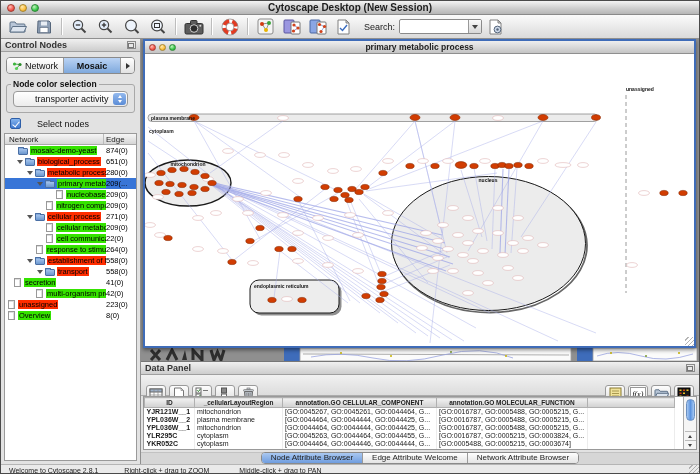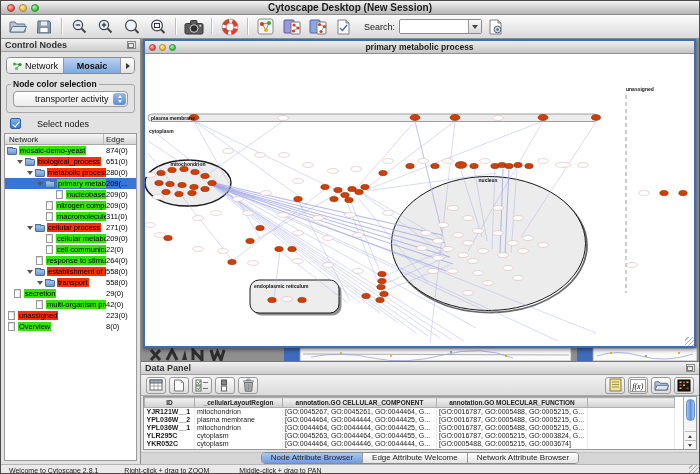--- a/index.html
+++ b/index.html
@@ -71,21 +71,21 @@
   .canvas{flex:1;position:relative;background:#fff;overflow:hidden}
   .resize-grip{position:absolute;right:0;bottom:0;width:9px;height:9px;background:repeating-linear-gradient(135deg,transparent 0 2px,#b5b5b5 2px 3px)}
   .edge{stroke:#a6ace8;stroke-width:.8;opacity:.55}
   .edge.bundle{stroke:#9aa2e6;stroke-width:1.1;opacity:.7}
   .pill{fill:#fff;stroke:#dba8a8;stroke-width:.5}
   .onode{fill:#d13d02;stroke:#8a2800;stroke-width:.6}
   .rlab{font-size:5px;font-weight:bold;fill:#111;font-family:"Liberation Sans",sans-serif}
   .mid{text-anchor:middle}
   
   .data-panel{height:91px;background:#e2e2e2;display:flex;flex-direction:column;border-top:1px solid #777}
-  .dp-toolbar{height:21px;display:flex;align-items:center;padding:0 5px;gap:3px;background:linear-gradient(#f1f1f1,#dcdcdc);border-bottom:1px solid #ababab;flex:none}
+  .dp-toolbar{height:21px;display:flex;align-items:flex-start;padding:10px 5px;gap:3px;background:linear-gradient(#f1f1f1,#dcdcdc);border-bottom:1px solid #ababab;flex:none}
   .dp-btn{width:20px;height:17px;border:1px solid #9a9a9a;border-radius:3px;background:linear-gradient(#fdfdfd,#dedede);display:flex;align-items:center;justify-content:center}
   .dp-spacer{flex:1}
   .dp-table-wrap{flex:1;background:#fff;border:1px solid #999;margin:0 2px 2px;position:relative;overflow:hidden}
   table.dp{border-collapse:collapse;table-layout:fixed;width:530px;font-size:7px}
   table.dp col.c0{width:50px}table.dp col.c1{width:88px}table.dp col.c2{width:154px}table.dp col.c3{width:151px}table.dp col.c4{width:87px}
   table.dp th{height:10px;background:linear-gradient(#f2f2f2,#d0d0d0);border:1px solid #b0b0b0;font-weight:bold;font-size:6.5px;text-align:center;padding:0;overflow:hidden;white-space:nowrap;color:#222}
   table.dp td{height:8px;border-right:1px solid #ececec;padding:0 2px;white-space:nowrap;overflow:hidden;color:#1a1a1a}
   table.dp td.id{font-weight:bold}
   .vscroll{position:absolute;right:0;top:0;bottom:0;width:13px;border-left:1px solid #aaa;background:#f5f5f5;display:flex;flex-direction:column;align-items:center}
   .vthumb{margin-top:2px;width:9px;height:22px;border-radius:5px;background:linear-gradient(90deg,#a6c8f2,#5b93e0 50%,#a6c8f2);border:1px solid #6a8fc0}
@@ -277,21 +277,21 @@
       <div class="checkbox-row">
         <span class="mac-checkbox"></span>
         <span>Select nodes</span>
       </div>
       <div class="tree">
         <div class="tree-header">
           <span class="th-network">Network</span>
           <span class="th-nodes">Edge</span>
         </div>
         <div id="tree-rows">
-            <div class="tree-row" style="padding-left: 2px;">
+            <div class="tree-row" style="padding-left: 13px;">
               <span class="icn-folder"></span>
               <span class="tree-label-wrap"><span class="tree-label bg-green">mosaic-demo-yeast</span></span>
               <span class="tree-count">874(0)</span>
             </div>
             <div class="tree-row" style="padding-left: 12px;">
               <span class="expander"></span>
               <span class="icn-folder"></span>
               <span class="tree-label-wrap"><span class="tree-label bg-red">biological_process</span></span>
               <span class="tree-count">651(0)</span>
             </div>
@@ -312,26 +312,20 @@
               <span class="icn-file"></span>
               <span class="tree-label-wrap"><span class="tree-label bg-green">nucleobase-</span></span>
               <span class="tree-count">209(0)</span>
             </div>
             <div class="tree-row" style="padding-left: 32px;">
               <span class="exp-spacer"></span>
               <span class="icn-file"></span>
               <span class="tree-label-wrap"><span class="tree-label bg-green">nitrogen compo</span></span>
               <span class="tree-count">209(0)</span>
             </div>
-            <div class="tree-row" style="padding-left: 32px;">
-              <span class="exp-spacer"></span>
-              <span class="icn-file"></span>
-              <span class="tree-label-wrap"><span class="tree-label bg-green">macromolecule</span></span>
-              <span class="tree-count">311(0)</span>
-            </div>
             <div class="tree-row" style="padding-left: 22px;">
               <span class="expander"></span>
               <span class="icn-folder"></span>
               <span class="tree-label-wrap"><span class="tree-label bg-red">cellular process</span></span>
               <span class="tree-count">271(0)</span>
             </div>
             <div class="tree-row" style="padding-left: 32px;">
               <span class="exp-spacer"></span>
               <span class="icn-file"></span>
               <span class="tree-label-wrap"><span class="tree-label bg-green">cellular metabo</span></span>
@@ -358,21 +352,21 @@
             <div class="tree-row" style="padding-left: 32px;">
               <span class="expander"></span>
               <span class="icn-folder"></span>
               <span class="tree-label-wrap"><span class="tree-label bg-red">transport</span></span>
               <span class="tree-count">558(0)</span>
             </div>
             <div class="tree-row" style="">
               <span class="exp-spacer"></span>
               <span class="icn-file"></span>
               <span class="tree-label-wrap"><span class="tree-label bg-green">secretion</span></span>
-              <span class="tree-count">29(0)</span>
+              <span class="tree-count">41(0)</span>
             </div>
             <div class="tree-row" style="padding-left: 22px;">
               <span class="exp-spacer"></span>
               <span class="icn-file"></span>
               <span class="tree-label-wrap"><span class="tree-label bg-green">multi-organism pro</span></span>
               <span class="tree-count">42(0)</span>
             </div>
             <div class="tree-row" style="padding-left: 2px;">
               <span class="icn-file"></span>
               <span class="tree-label-wrap"><span class="tree-label bg-red">unassigned</span></span>

